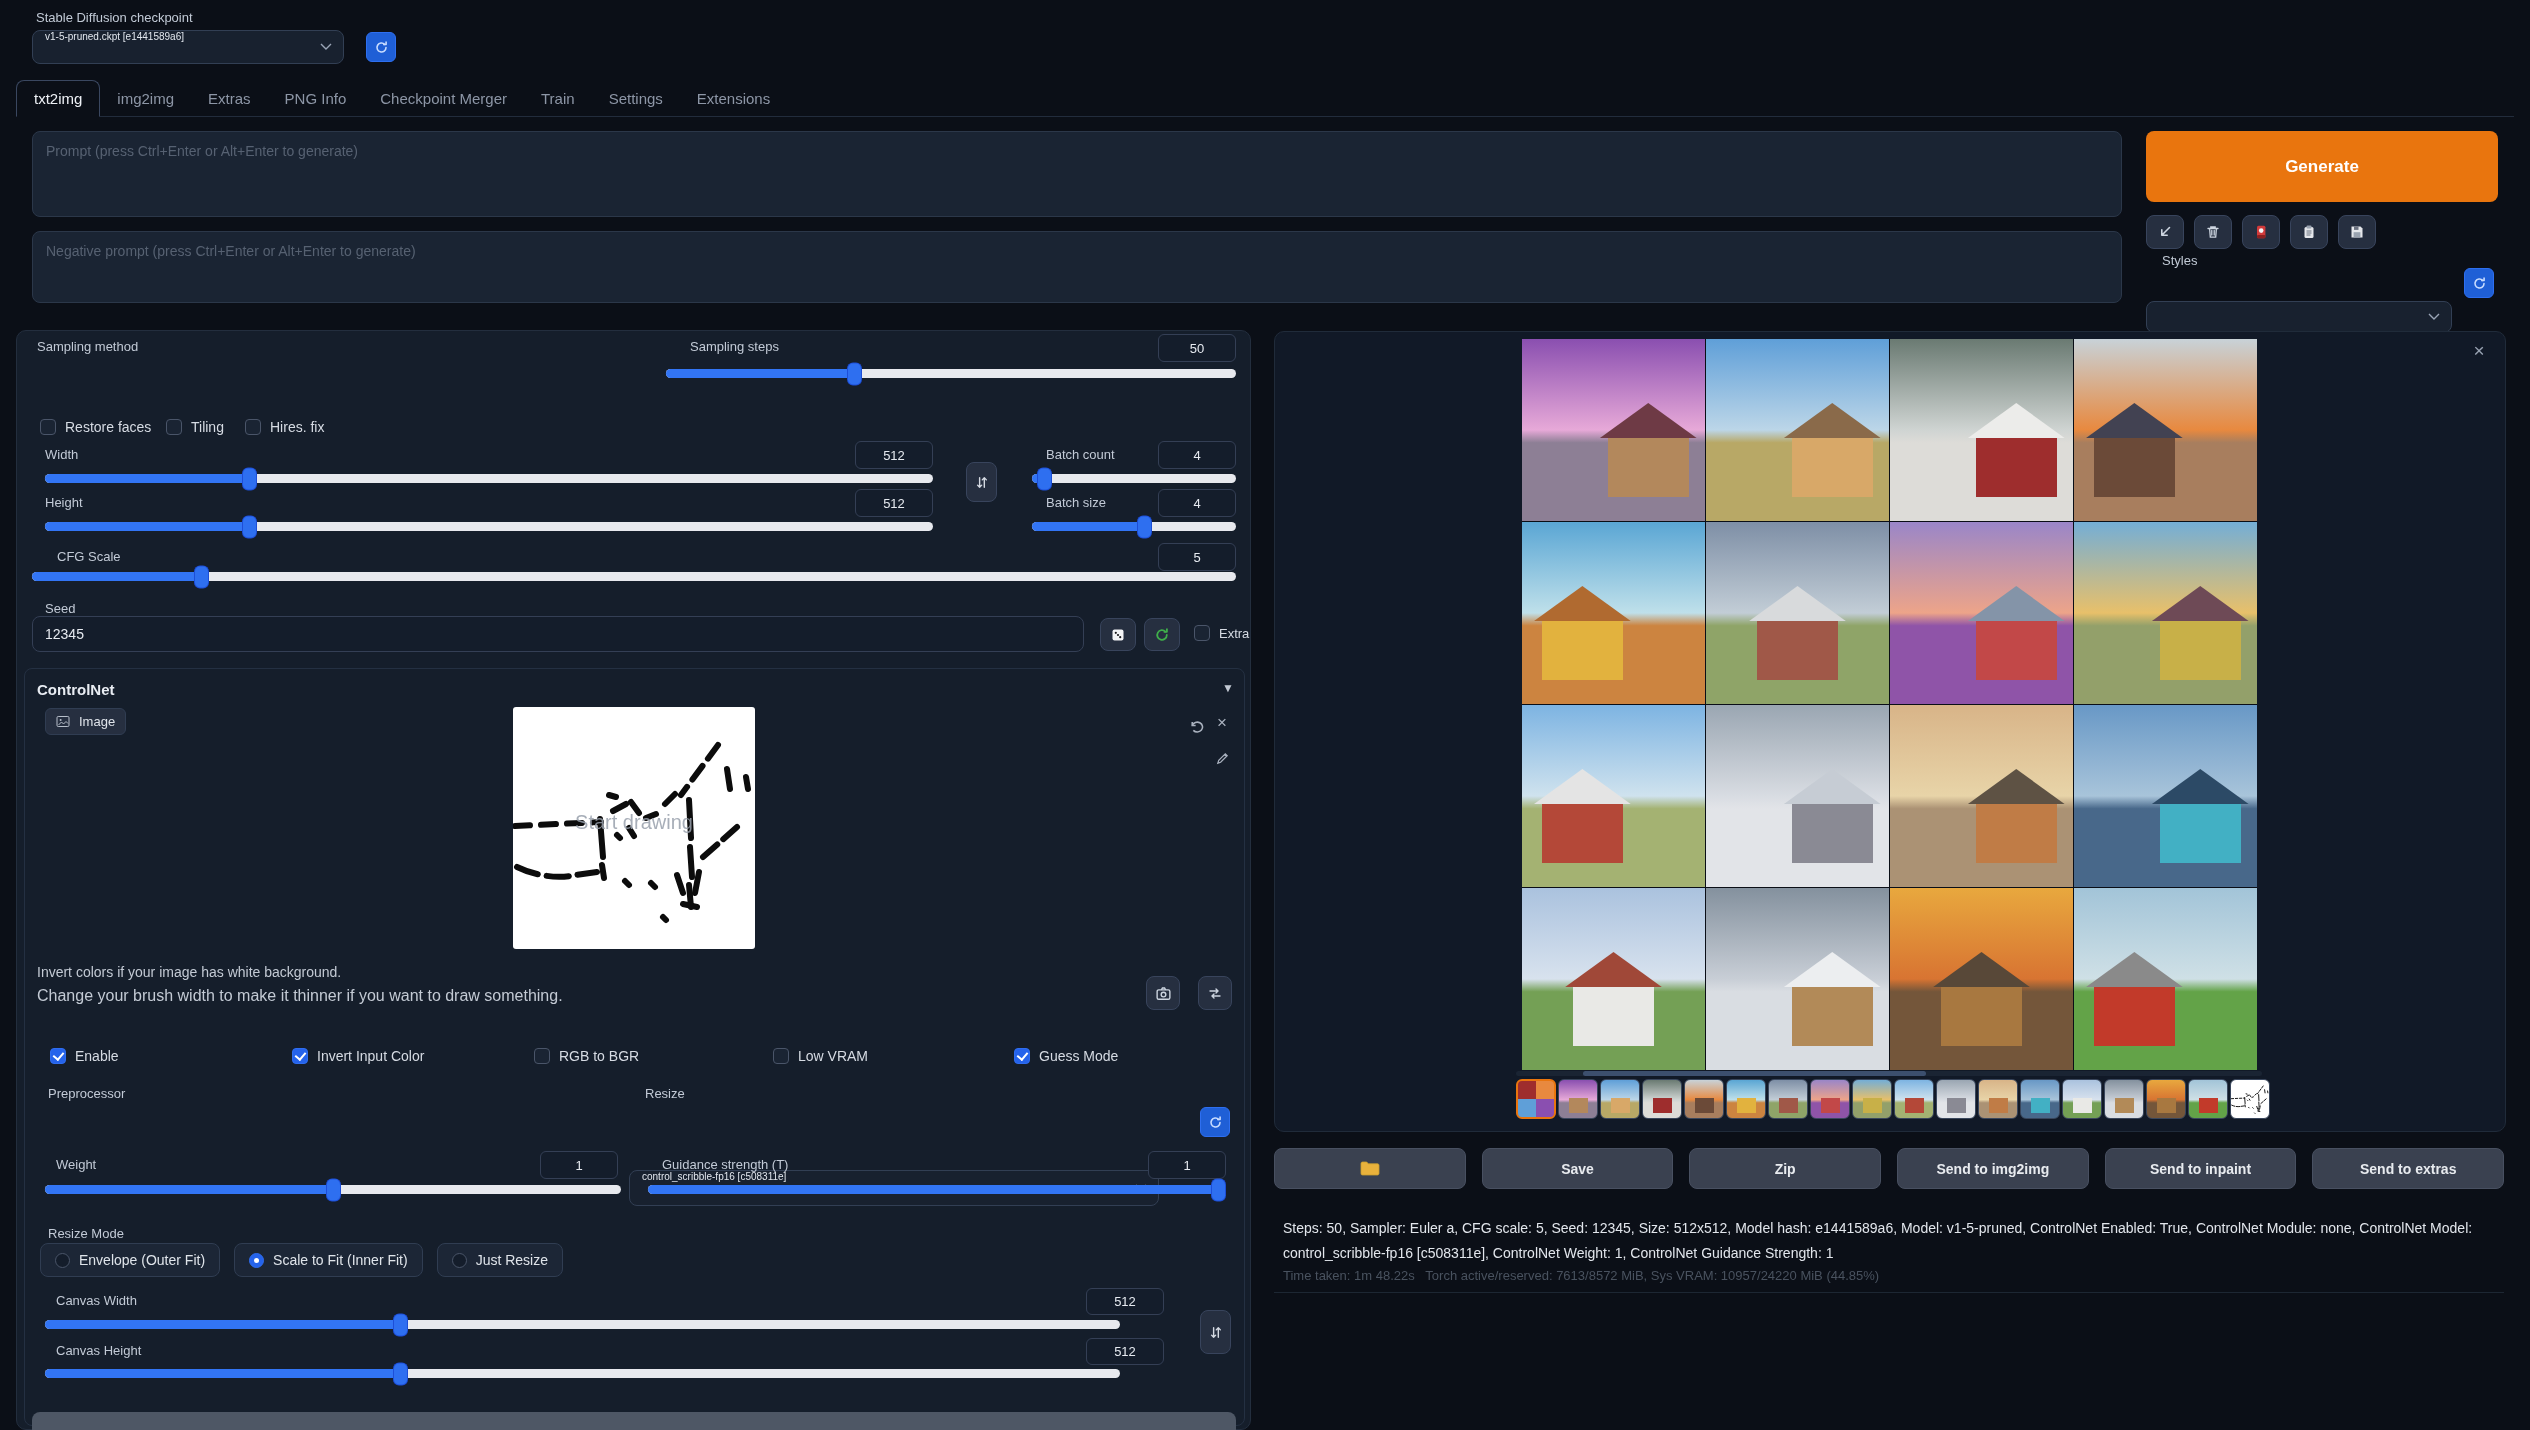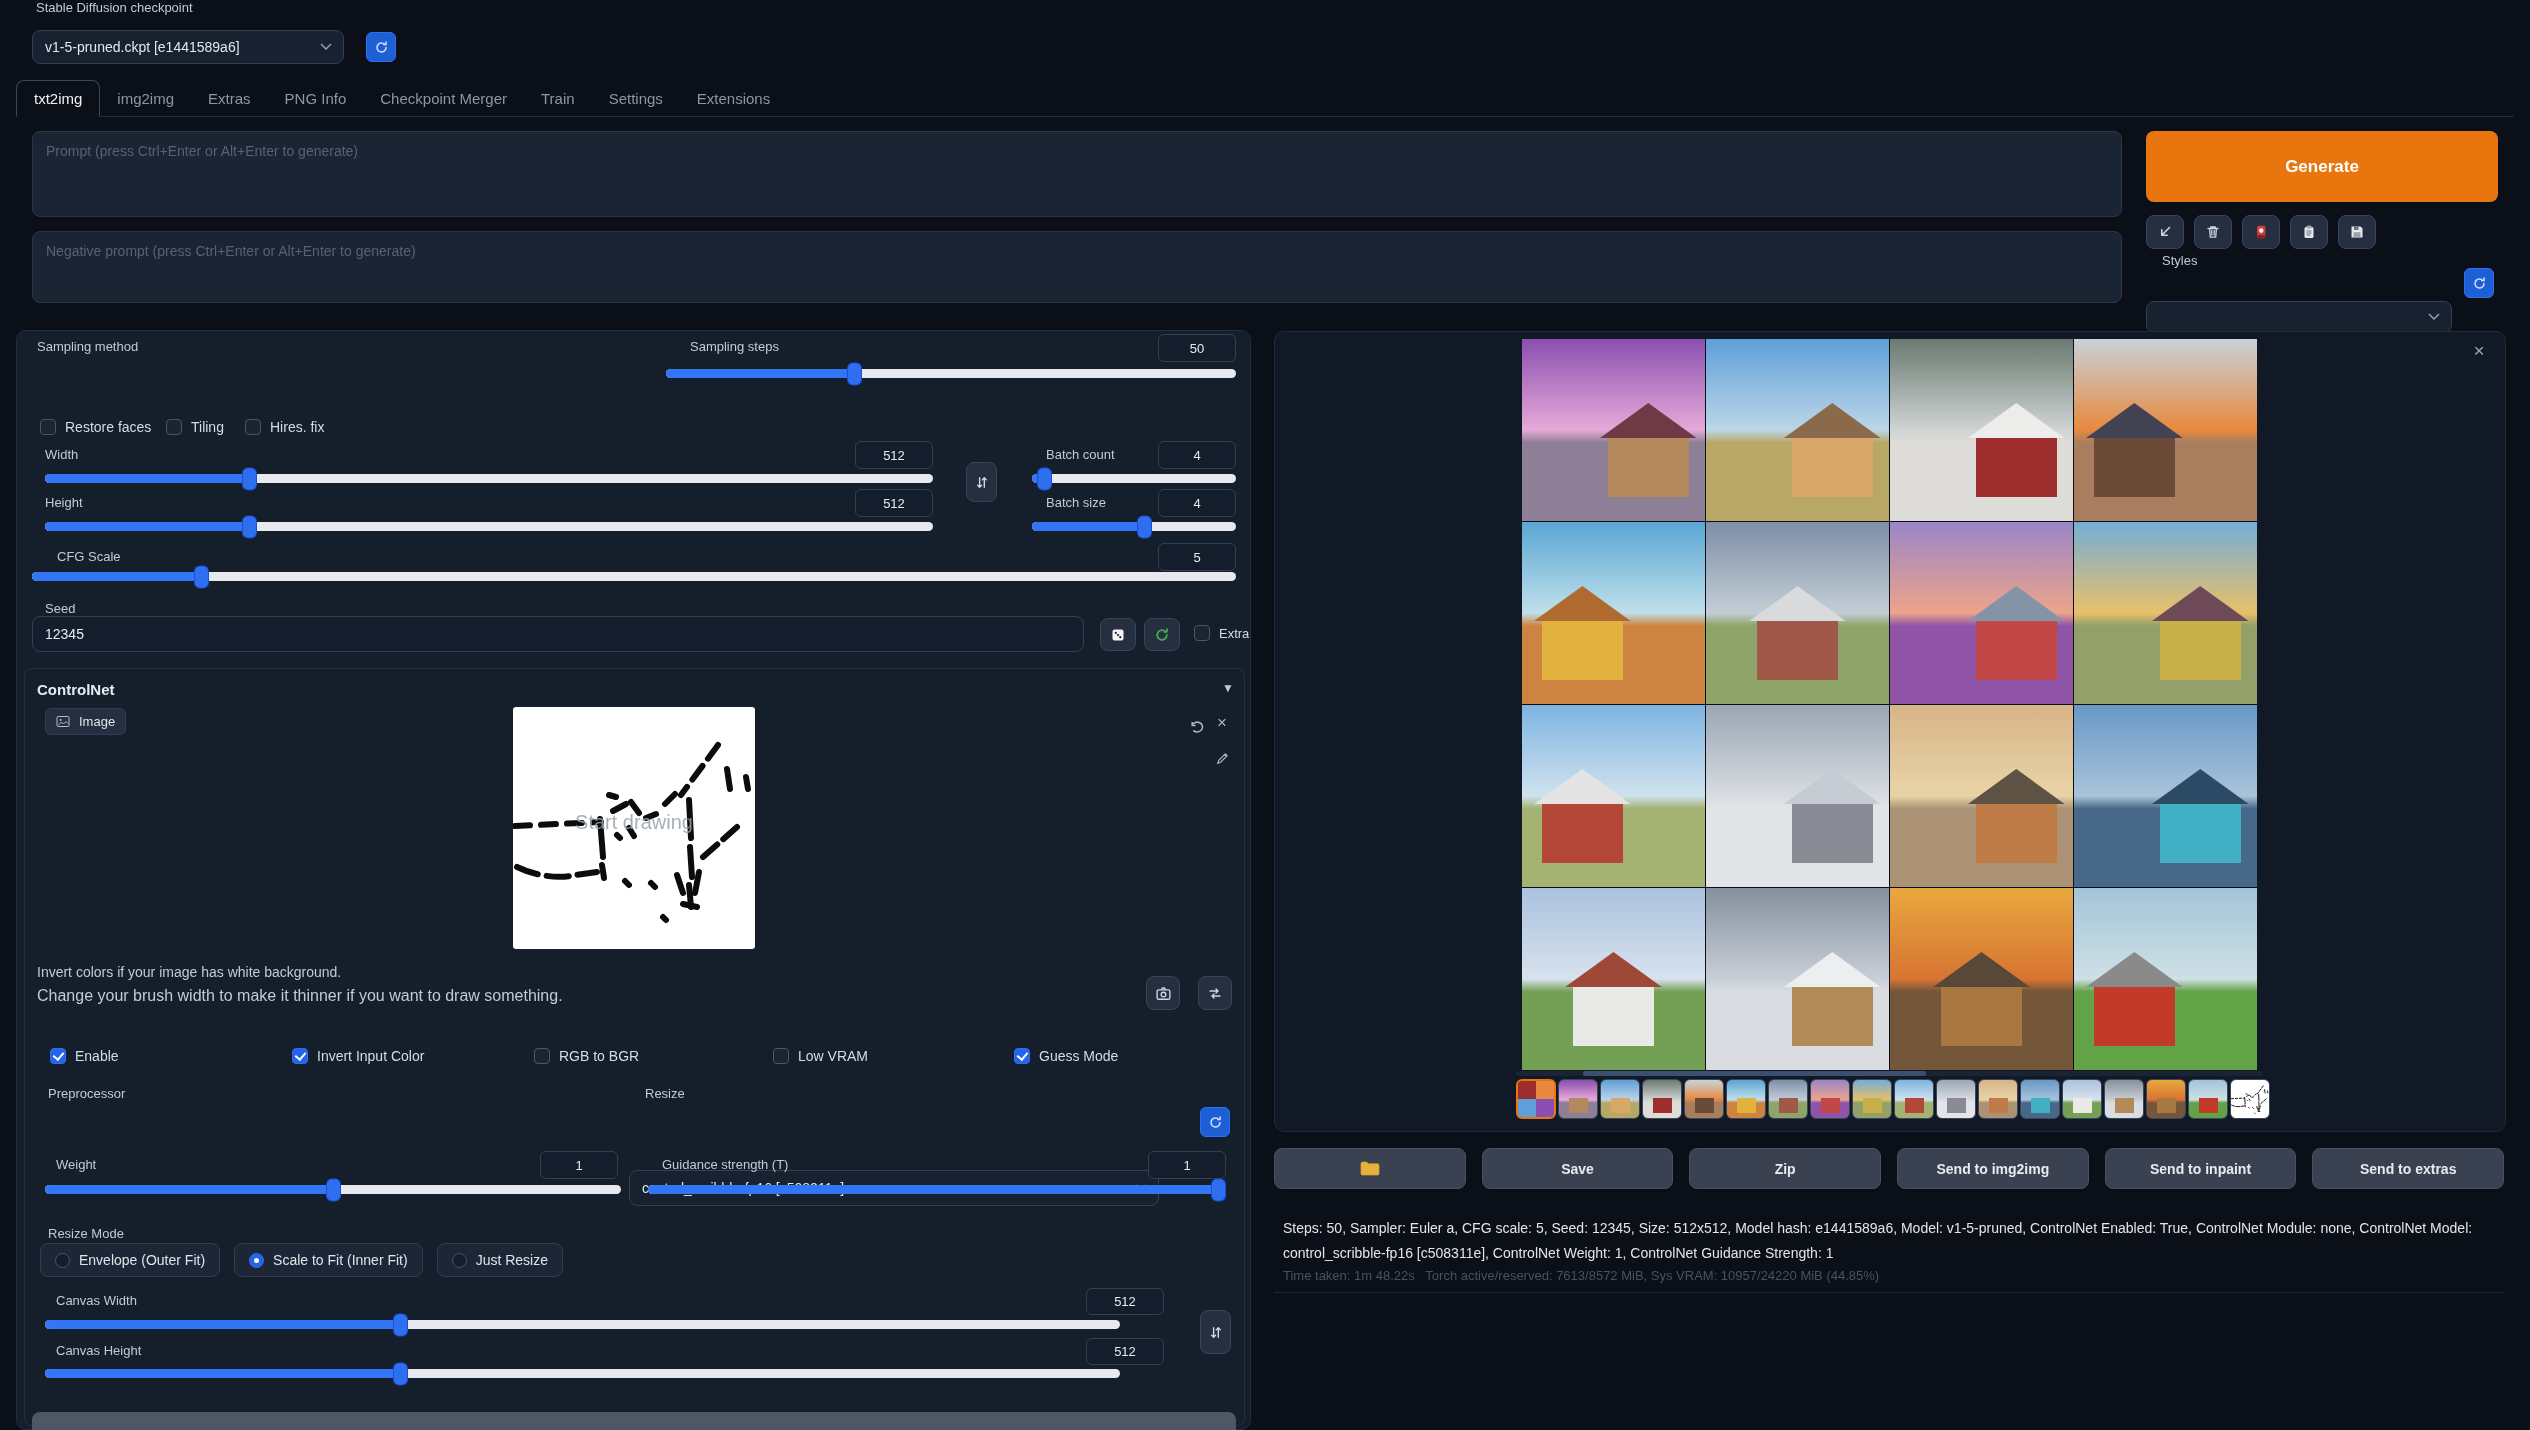--- a/index.html
+++ b/index.html
@@ -1,21 +1,21 @@
 <!DOCTYPE html>
 <html><head>
 <meta charset="utf-8">
 <style>
   html,body{margin:0;padding:0;background:#0b0f17;}
   #app{position:relative;width:2530px;height:1430px;background:#0b0f17;overflow:hidden;
        font-family:"Liberation Sans","DejaVu Sans",sans-serif;color:#dfe4ea;}
   .abs{position:absolute;}
   .lbl{font-size:13px;color:#c2cad6;}
   .box{background:#18212f;border:1px solid #323f54;border-radius:8px;box-sizing:border-box;}
-  .ddl{display:flex;align-items:center;padding:0 12px;font-size:14px;color:#e2e7ee;position:relative;}
+  .ddl{display:flex;padding:0 12px;font-size:10px;color:#e2e7ee;position:relative;}
   .chev{position:absolute;right:11px;top:50%;transform:translateY(-50%);}
   .num{background:#141d2b;border:1px solid #343f55;border-radius:6px;font-size:13px;
        display:flex;align-items:center;justify-content:center;color:#e6eaf0;box-sizing:border-box;}
   .slider{position:absolute;height:9px;background:#e7e9ee;border-radius:5px;}
   .fillbar{height:100%;background:#3275f5;border-radius:5px 0 0 5px;position:relative;}
   .handle{position:absolute;right:-7px;top:50%;transform:translateY(-50%);width:13px;height:21px;
           background:#2e6ff0;border-radius:5px;box-shadow:0 0 0 1px #1d4ed8;}
   .chk{width:16px;height:16px;border-radius:4px;background:#1a2433;border:1px solid #4a5569;
        flex:none;position:relative;box-sizing:border-box;}
   .chk.on{background:#2563eb;border-color:#2f6df0;}
@@ -53,21 +53,21 @@
   .gbtn{flex:1;height:41px;background:#3a4150;border:1px solid #485061;border-radius:8px;
         display:flex;align-items:center;justify-content:center;font-size:14px;font-weight:700;
         color:#e8ebef;box-sizing:border-box;}
   .iconbtn-sm{display:flex;align-items:center;justify-content:center;}
 </style>
 </head>
 <body>
 
 <div id="app">
 
-  <div class="abs lbl" style="left:36px;top:0;">Stable Diffusion checkpoint</div>
+  <div class="abs lbl" style="left:36px;top:10px;">Stable Diffusion checkpoint</div>
   <div class="abs box ddl" style="left:32px;top:30px;width:312px;height:34px;">
     <span>v1-5-pruned.ckpt [e1441589a6]</span>
     <svg class="chev" width="12" height="8" viewBox="0 0 12 8">
         <path d="M1 1l5 5 5-5" stroke="#9aa5b7" stroke-width="1.4" fill="none"></path>
       </svg>
   </div>
   <div class="abs blue-btn" style="left:366px;top:32px;width:30px;height:30px;">
     <svg width="15" height="15" viewBox="0 0 16 16">
         <path d="M12.8 8a4.8 4.8 0 1 1-1.4-3.4" fill="none" stroke="#c8dcff" stroke-width="1.7" stroke-linecap="round"></path>
         <path d="M12.9 1.6v3.2H9.7" fill="none" stroke="#c8dcff" stroke-width="1.7" stroke-linejoin="round"></path>

